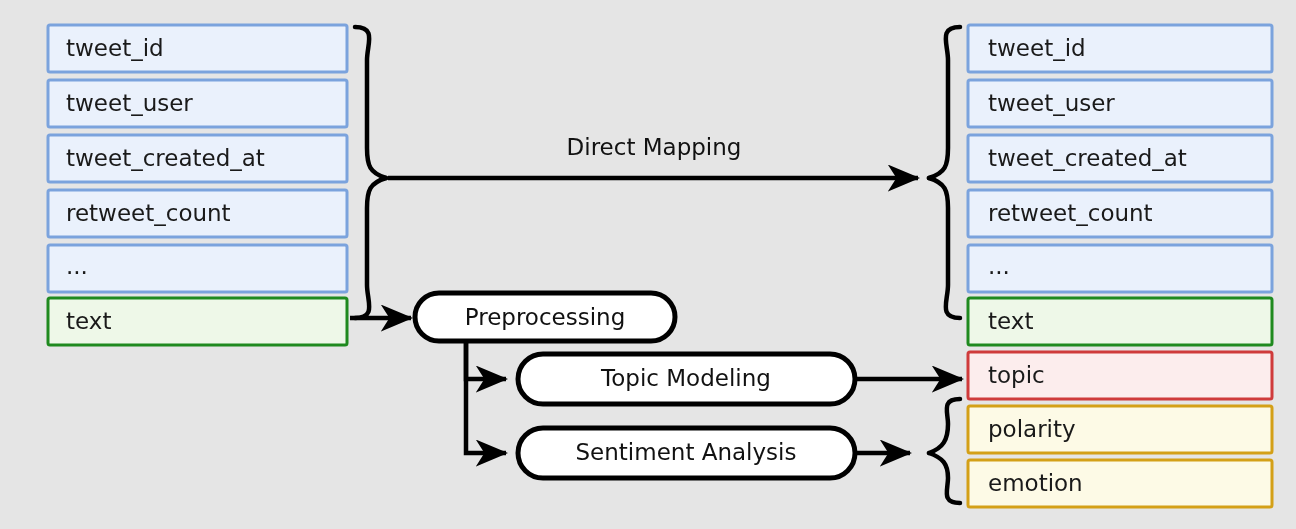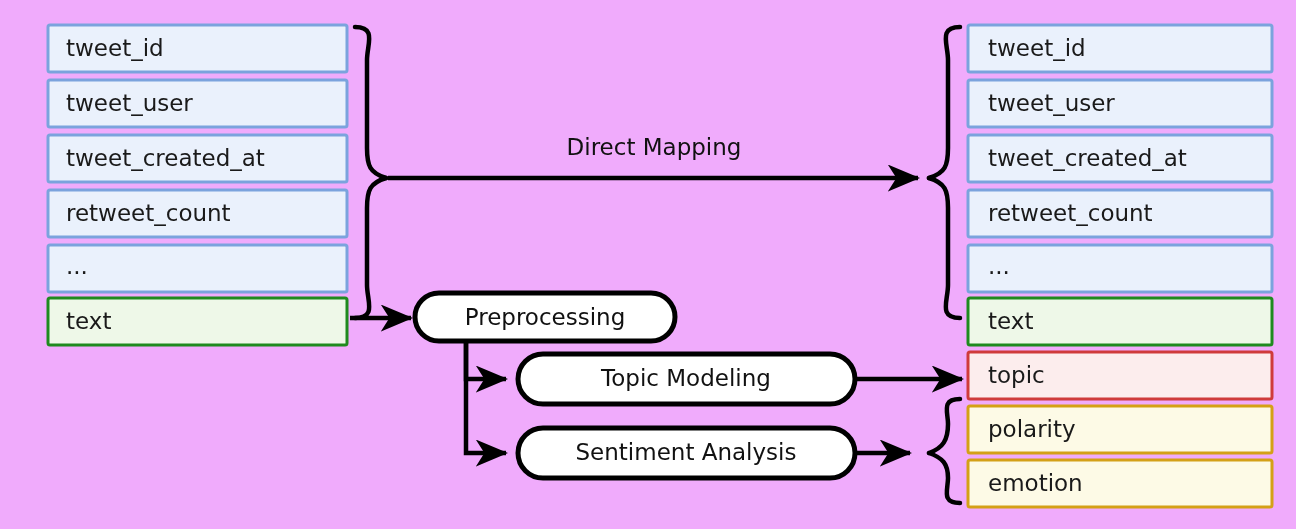--- a/index.html
+++ b/index.html
@@ -10,21 +10,21 @@
   body {
     width: 1296px;
     height: 529px;
     font-family: "DejaVu Sans", sans-serif;
     overflow: hidden;
   }
   #diagram-root {
     position: relative;
     width: 1296px;
     height: 529px;
-    background: #f0abfc;
+    background: #e5e5e5;
   }
   svg.diagram {
     position: absolute;
     top: 0;
     left: 0;
     width: 1296px;
     height: 529px;
     display: block;
   }
   .field-label {

